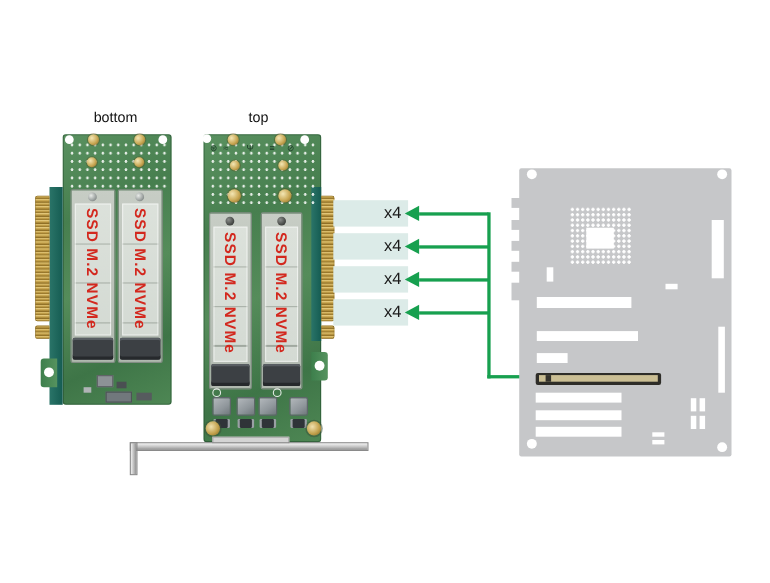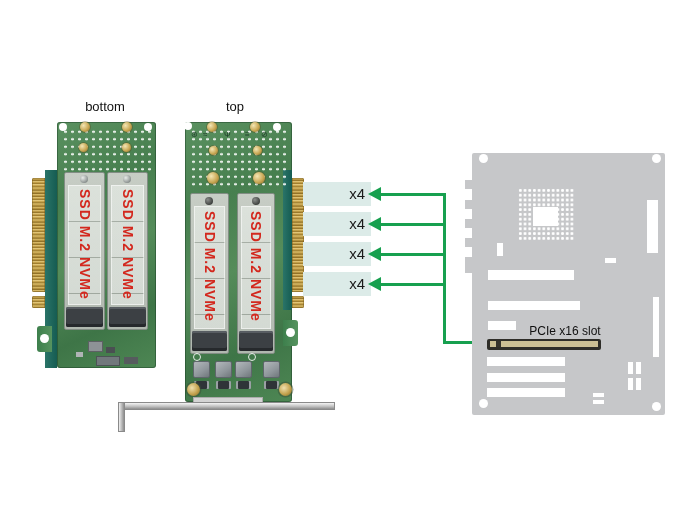--- a/index.html
+++ b/index.html
@@ -211,21 +211,20 @@
     <div class="abs cpu" style="left:53px;top:35px;width:56px;height:53px;"></div>
     <div class="abs cpu-center" style="left:68px;top:54px;width:25px;height:19px;"></div>
 
     <div class="abs cutout" style="left:32px;top:90px;width:6px;height:13px;"></div>
     <div class="abs cutout" style="left:140px;top:105px;width:11px;height:5px;"></div>
     <div class="abs cutout" style="left:182px;top:47px;width:11px;height:53px;"></div>
     <div class="abs cutout" style="left:23px;top:117px;width:86px;height:10px;"></div>
     <div class="abs cutout" style="left:23px;top:148px;width:92px;height:9px;"></div>
     <div class="abs cutout" style="left:23px;top:168px;width:28px;height:9px;"></div>
 
-    <div class="abs slot-label" style="left:40px;top:171px;width:120px;">PCIe x16 slot</div>
     <div class="abs pcie-slot" style="left:22px;top:186px;width:114px;height:11px;">
       <div class="slot-inner"></div>
       <div class="slot-notch"></div>
     </div>
 
     <div class="abs cutout" style="left:22px;top:204px;width:78px;height:9px;"></div>
     <div class="abs cutout" style="left:22px;top:220px;width:78px;height:9px;"></div>
     <div class="abs cutout" style="left:22px;top:235px;width:78px;height:9px;"></div>
 
     <div class="abs cutout" style="left:188px;top:144px;width:6px;height:60px;"></div>

